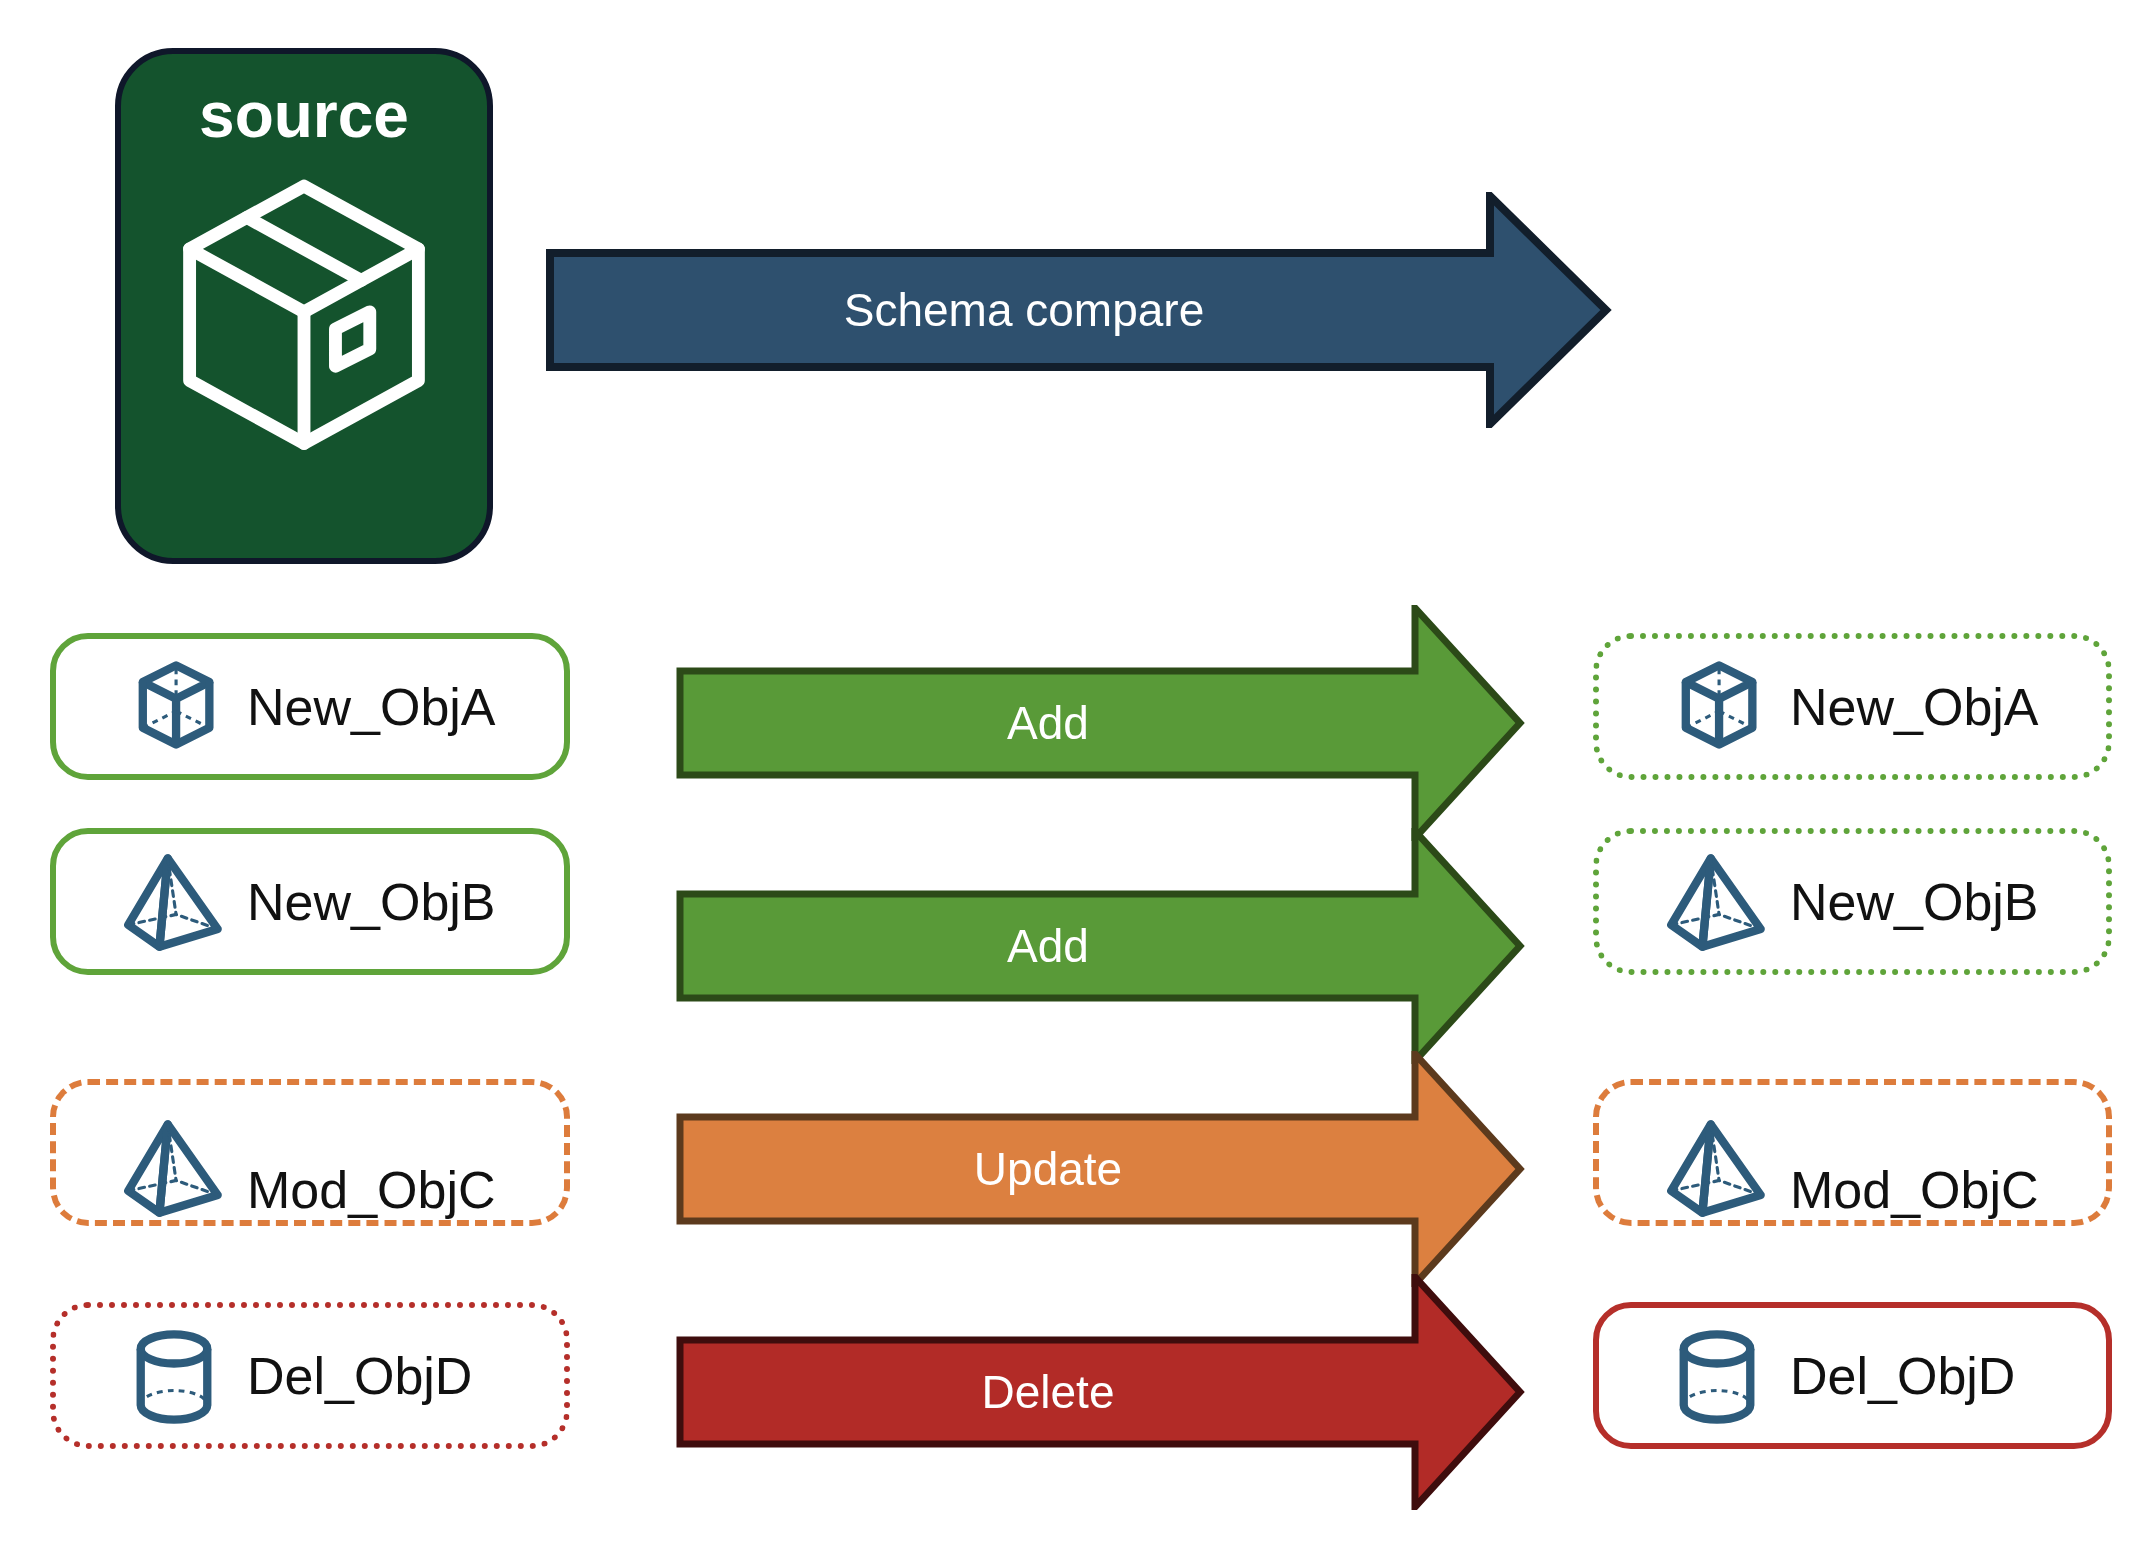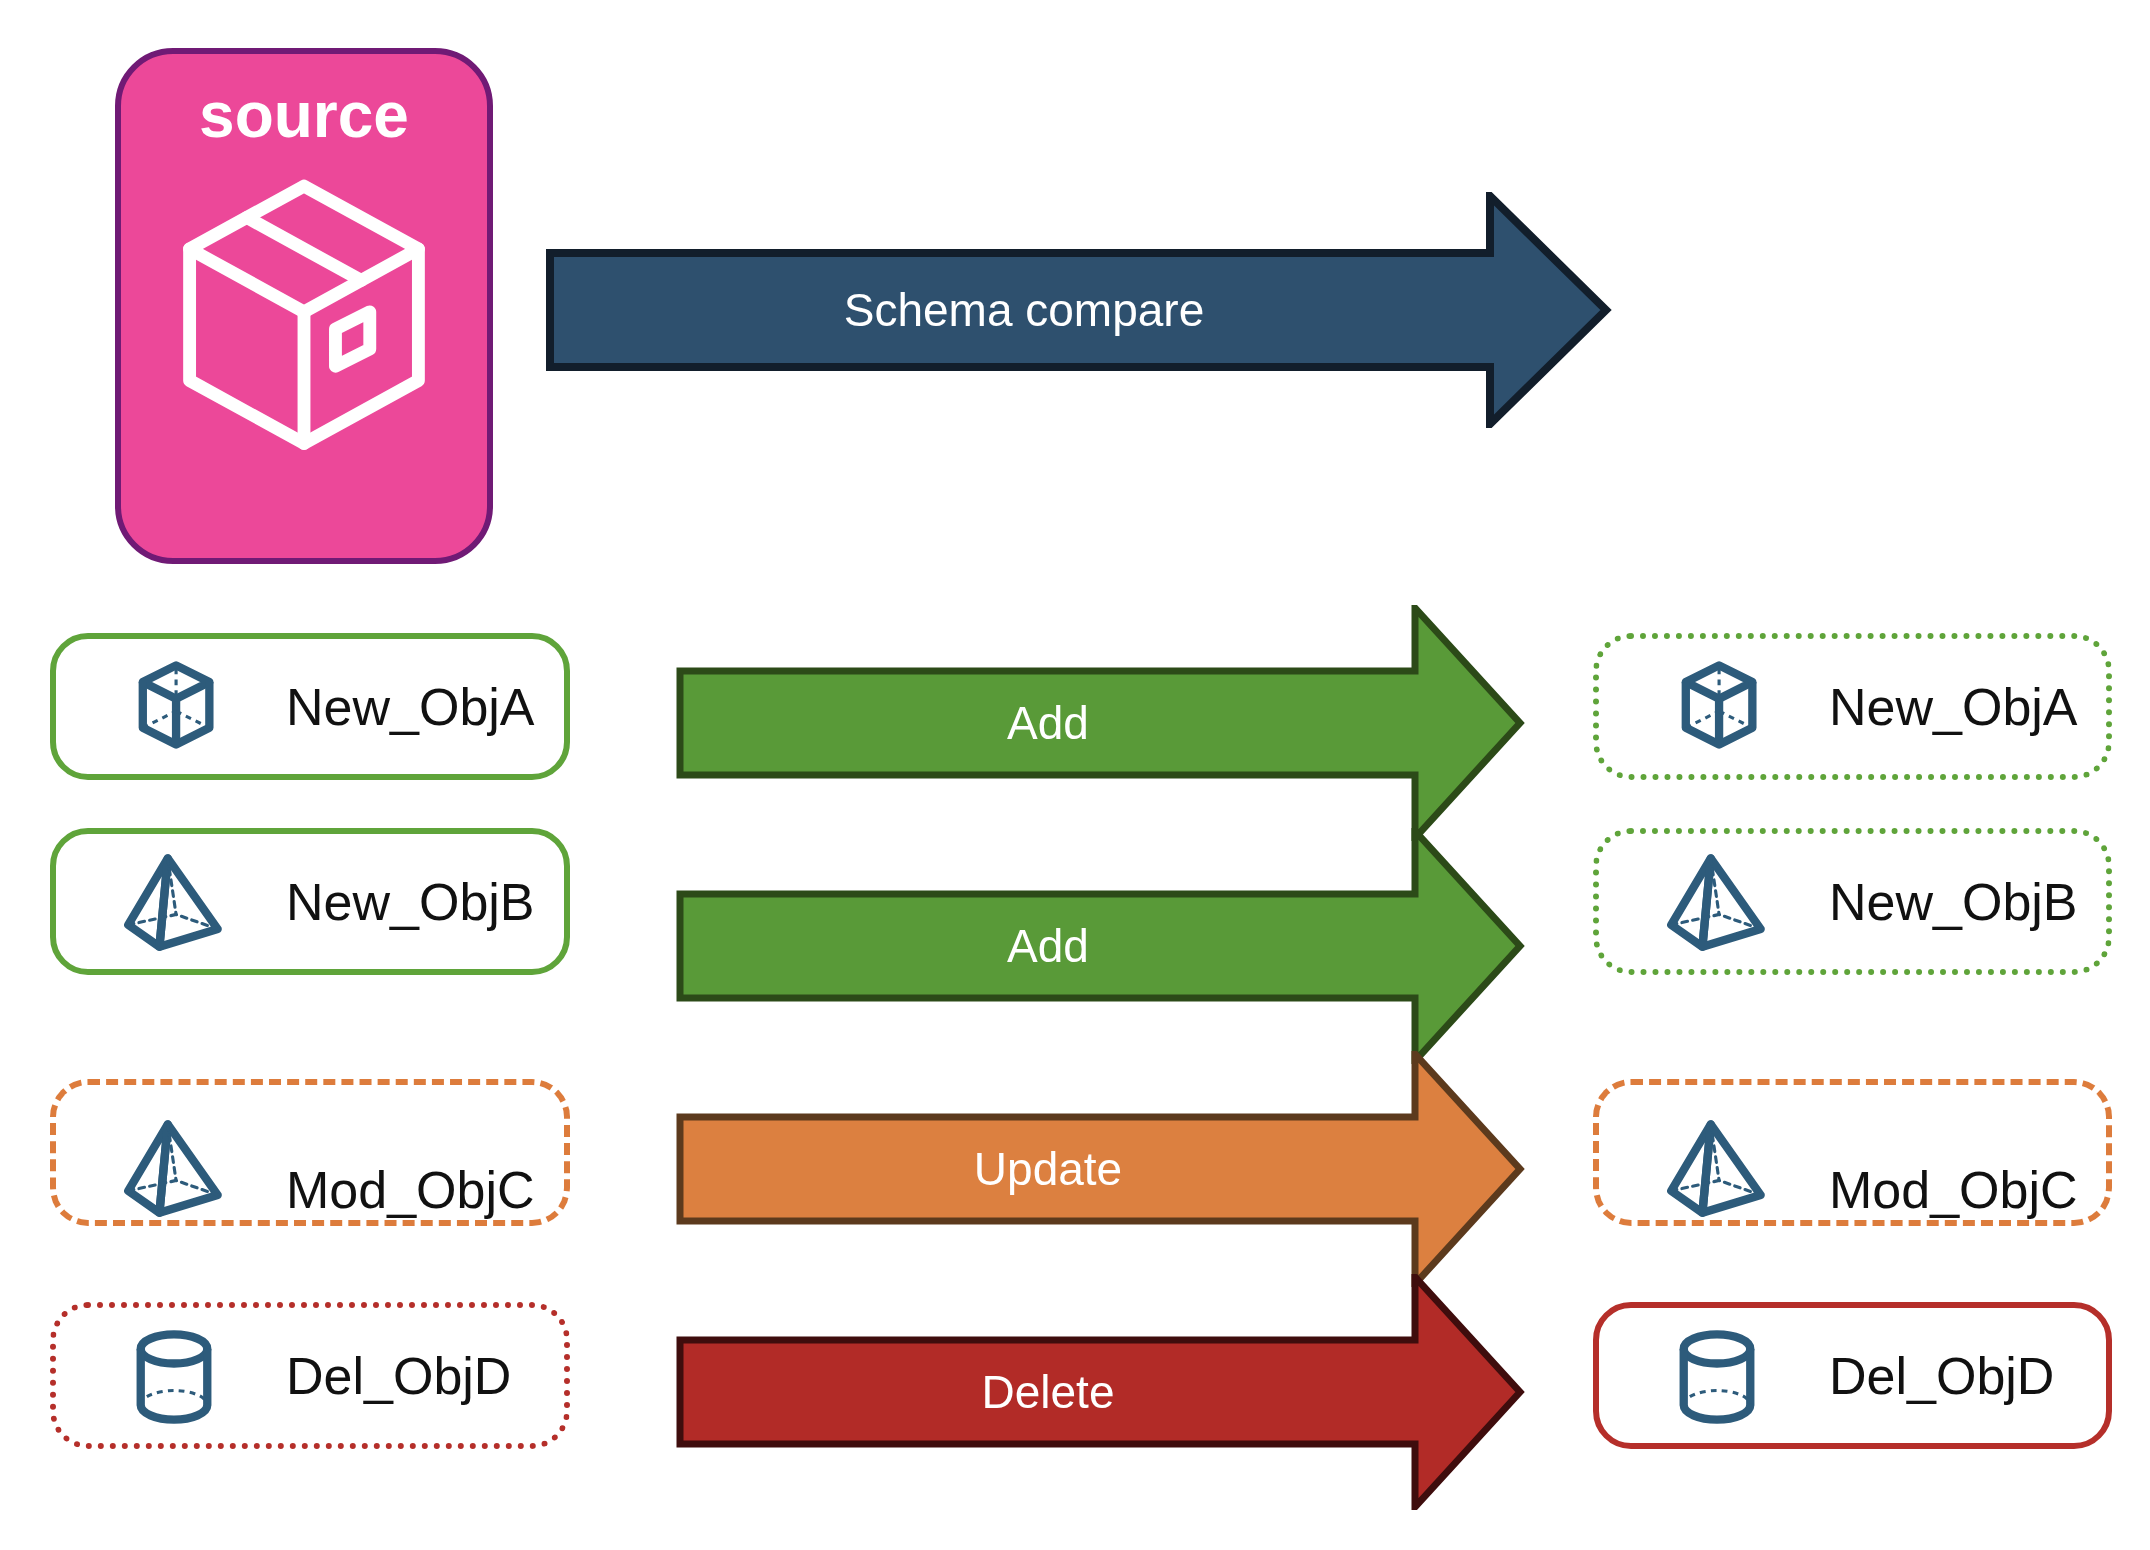--- a/index.html
+++ b/index.html
@@ -6,21 +6,21 @@
   .canvas{
     position:relative;
     width:2150px;height:1550px;
     background:#ffffff;
     font-family:"Liberation Sans", sans-serif;
     overflow:hidden;
   }
   
   .panel{
     position:absolute;top:48px;height:516px;
-    background:#ec4899;border:6px solid #701a75;border-radius:58px;
+    background:#14532d;border:6px solid #0f172a;border-radius:58px;
     box-sizing:border-box;
     display:flex;flex-direction:column;align-items:center;
   }
   .panel-source{left:115px;width:378px;}
   .panel-target{left:1657px;width:385px;}
   .panel-title{
     margin-top:26px;font-size:64px;font-weight:bold;color:#ffffff;line-height:1.1;
   }
   .panel-icon-package{width:286px;height:286px;margin-top:16px;}
   .panel-icon-db{width:238px;height:304px;margin-top:10px;}
@@ -34,21 +34,21 @@
   .flow-arrow-2{top:1051px;} .flow-arrow-3{top:1274px;}
   .arrow-text{
     font-family:"Liberation Sans", sans-serif;
     font-size:46px;fill:#ffffff;text-anchor:middle;
   }
 
   
   .obj-box{
     position:absolute;height:147px;background:#ffffff;
     border-width:6px;border-radius:38px;box-sizing:border-box;
-    display:flex;align-items:center;padding-left:66px;gap:60px;
+    display:flex;align-items:center;padding-left:66px;gap:21px;
   }
   .obj-left{left:50px;width:520px;}
   .obj-right{left:1593px;width:519px;}
   .row-0{top:633px;} .row-1{top:828px;} .row-2{top:1079px;align-items:flex-end;} .row-3{top:1302px;}
   .green-solid {border-style:solid; border-color:#5FA43A;}
   .green-dotted{border-style:dotted;border-color:#5FA43A;}
   .orange-dashed{border-style:dashed;border-color:#DD7C3C;}
   .red-dotted  {border-style:dotted;border-color:#B52F2A;}
   .red-solid   {border-style:solid; border-color:#B52F2A;}
   .obj-icon{width:104px;height:104px;flex:0 0 auto;}

